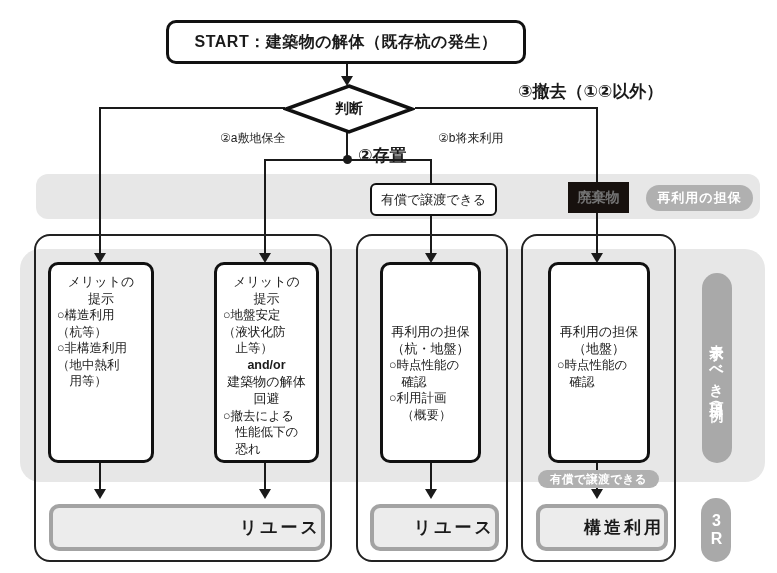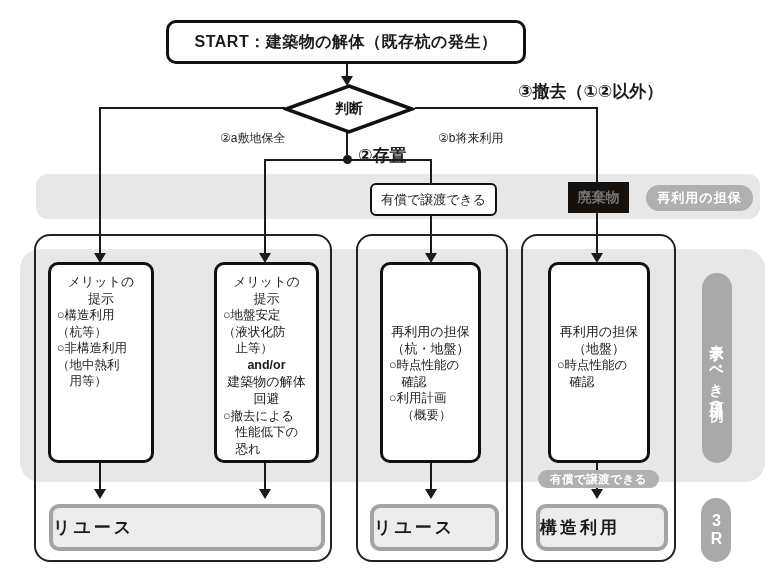--- a/index.html
+++ b/index.html
@@ -49,21 +49,21 @@
   }
   .itembox{
     background:#fff;border:3px solid #111;border-radius:10px;z-index:2;
     box-sizing:border-box;padding:8px 6px;font-size:12.5px;line-height:1.32;
   }
   .itembox .hd{font-weight:normal;text-align:center;font-size:13px;}
   .itembox .bd{text-align:left;}
   .itembox .mid{font-weight:bold;text-align:center;}
   .resultbox{
     background:#ececec;border:4px solid #a3a3a3;border-radius:10px;z-index:2;
-    display:flex;align-items:center;justify-content:flex-start;
+    display:flex;align-items:center;justify-content:flex-end;
     font-weight:bold;font-size:17px;letter-spacing:3px;
   }
   .vpill{
     background:#a9a9a9;color:#fff;border-radius:16px;z-index:2;
     display:flex;align-items:center;justify-content:center;
     font-weight:bold;font-size:14px;
     writing-mode:vertical-rl;text-orientation:upright;letter-spacing:2px;
   }
   .smallpill{
     background:#b0b0b0;color:#fff;border-radius:10px;z-index:3;

